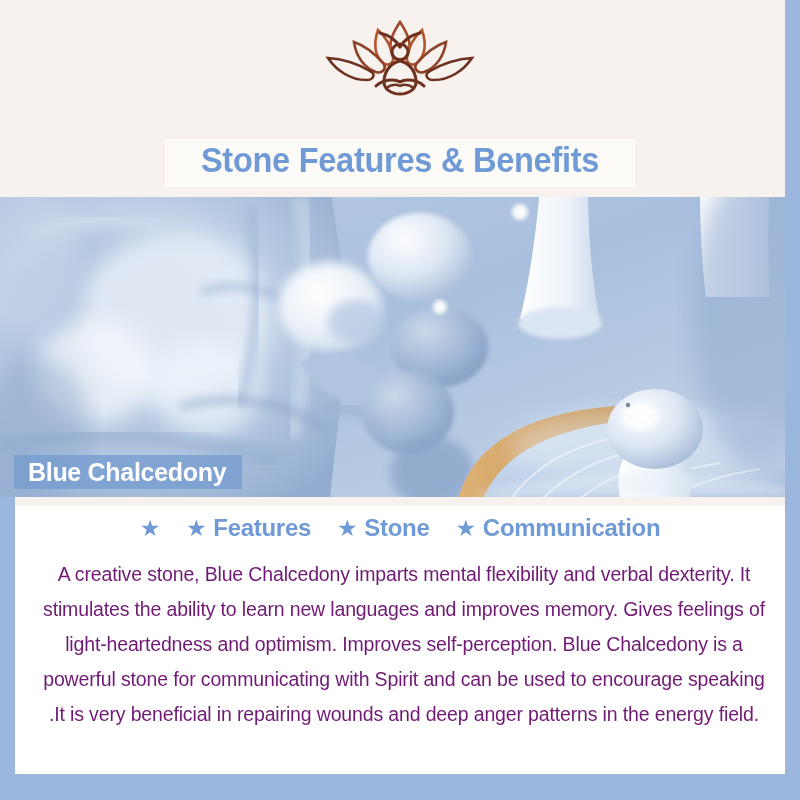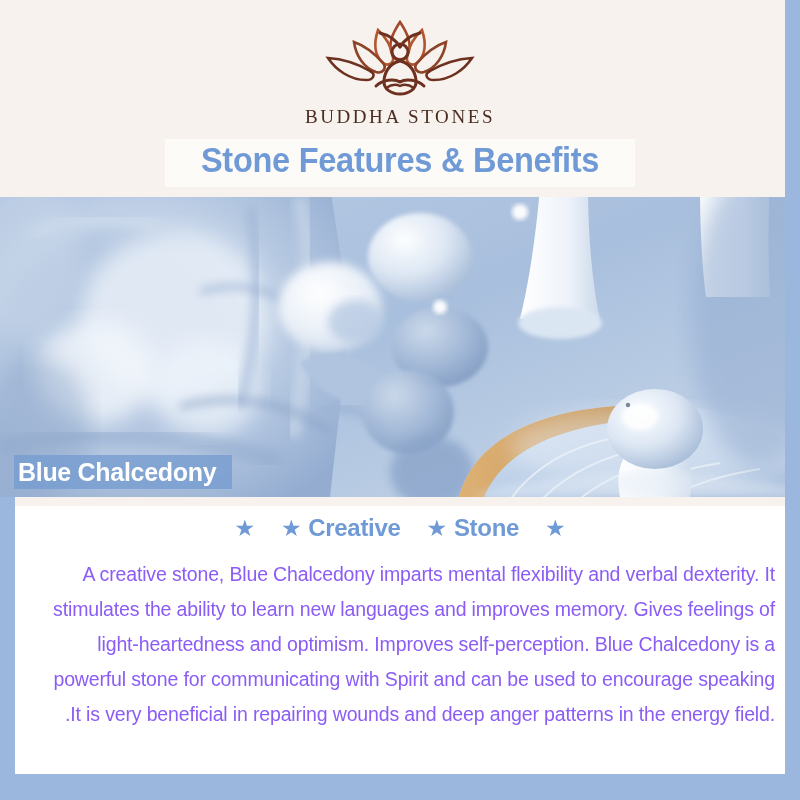--- a/index.html
+++ b/index.html
@@ -111,21 +111,21 @@
     overflow: hidden;
     background: #9fb6d8;
   }
   .photo svg { display: block; width: 800px; height: 300px; }
 
   .stone-label {
     position: absolute;
     left: 14px;
     top: 455px;
     height: 34px;
-    padding: 0 16px 0 4px;
+    padding: 0 16px 0 14px;
     display: flex;
     align-items: center;
     background: rgba(118,156,207,0.80);
     color: #ffffff;
     font-size: 25px;
     font-weight: bold;
     letter-spacing: -0.3px;
     z-index: 6;
   }
 
@@ -172,23 +172,23 @@
     color: #6f9ad6;
   }
 
   .body-text {
     position: absolute;
     left: 18px;
     top: 60px;
     width: 742px;
     font-size: 19.5px;
     line-height: 35px;
-    color: #8b5cf6;
+    color: #701a75;
     letter-spacing: -0.15px;
-    text-align: right;
+    text-align: center;
   }
 
   .bottom-strip {
     position: absolute;
     left: 15px;
     top: 775px;
     width: 770px;
     height: 14px;
     background: #f7f2ed;
   }
@@ -210,21 +210,20 @@
           <path d="M14 42 C22 54 36 64 52 64 C60 64 62 58 56 55 C44 48 30 43 14 42 Z" stroke="#6E3120"></path>
           <path d="M158 42 C150 54 136 64 120 64 C112 64 110 58 116 55 C128 48 142 43 158 42 Z" stroke="#6E3120"></path>
           <circle cx="86" cy="36" r="8" stroke="#6E3120" stroke-width="3"></circle>
           <path d="M86 45 C76 47 70 56 70 66 C70 73 77 78 86 78 C95 78 102 73 102 66 C102 56 96 47 86 45 Z" stroke="#6E3120" stroke-width="3"></path>
           <path d="M86 31 C82 24 74 19 66 17" stroke="#6E3120" stroke-width="3"></path>
           <path d="M86 31 C90 24 98 19 106 17" stroke="#6E3120" stroke-width="3"></path>
           <path d="M62 70 C68 64 80 62 86 66 C92 62 104 64 110 70" stroke="#6E3120" stroke-width="3"></path>
           <path d="M72 72 C78 68 82 68 86 70 C90 68 94 68 100 72" stroke="#6E3120" stroke-width="2.4"></path>
         </g>
       </svg>
-      <span class="logo-word">BUDDHA STONES</span>
     </div>
   </div>
 
   <div class="title-plate"></div>
   <div class="title-text">Stone Features &amp; Benefits</div>
 
   <div class="photo">
     <svg viewBox="0 0 800 300" preserveAspectRatio="none">
       <defs>
         <linearGradient id="bg" x1="0" y1="0" x2="1" y2="1">
@@ -356,28 +355,29 @@
 
   <div class="content">
     <div class="content-top-tint"></div>
 
     <div class="keywords">
       <div class="kw">
         <span class="star">★</span>
       </div>
       <div class="kw">
         <span class="star">★</span>
-        <span>Creative</span>
+        <span>Features</span>
       </div>
       <div class="kw">
         <span class="star">★</span>
         <span>Stone</span>
       </div>
       <div class="kw">
         <span class="star">★</span>
+        <span>Communication</span>
       </div>
     </div>
 
     <div class="body-text">A creative stone, Blue Chalcedony imparts mental flexibility and verbal dexterity. It stimulates the ability to learn new languages and improves memory. Gives feelings of light-heartedness and optimism. Improves self-perception. Blue Chalcedony is a powerful stone for communicating with Spirit and can be used to encourage speaking .It is very beneficial in repairing wounds and deep anger patterns in the energy field.</div>
   </div>
 
   <div class="bottom-strip"></div>
 
   <div class="frame-right"></div>
   <div class="frame-left"></div>

